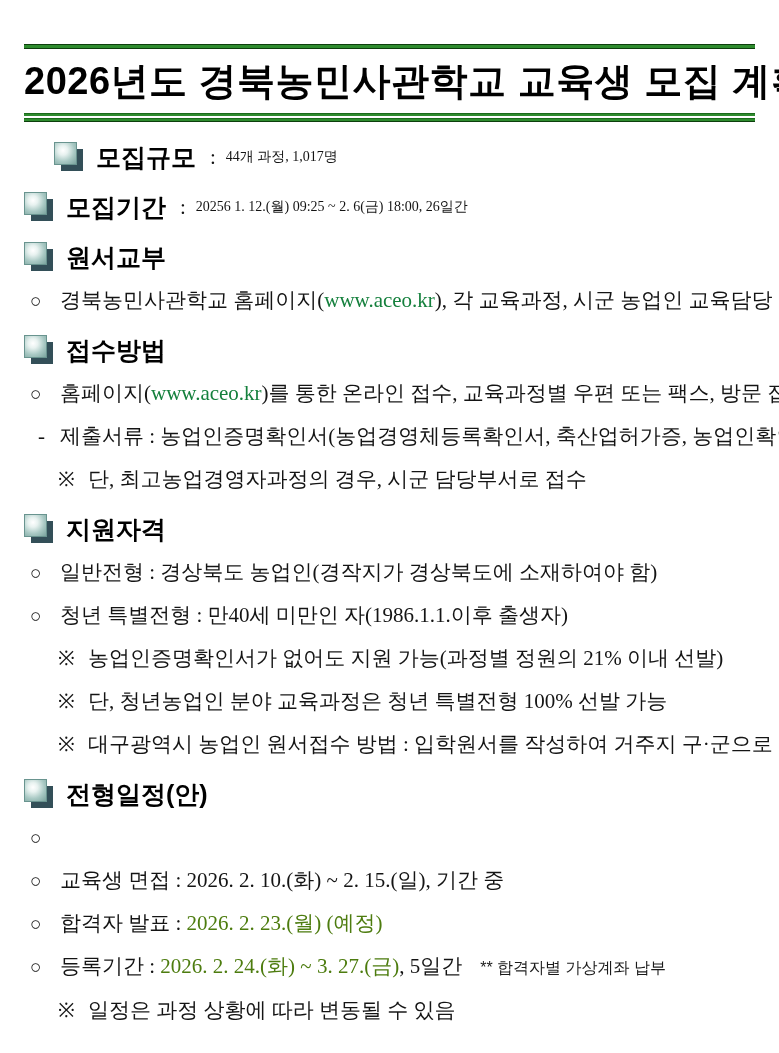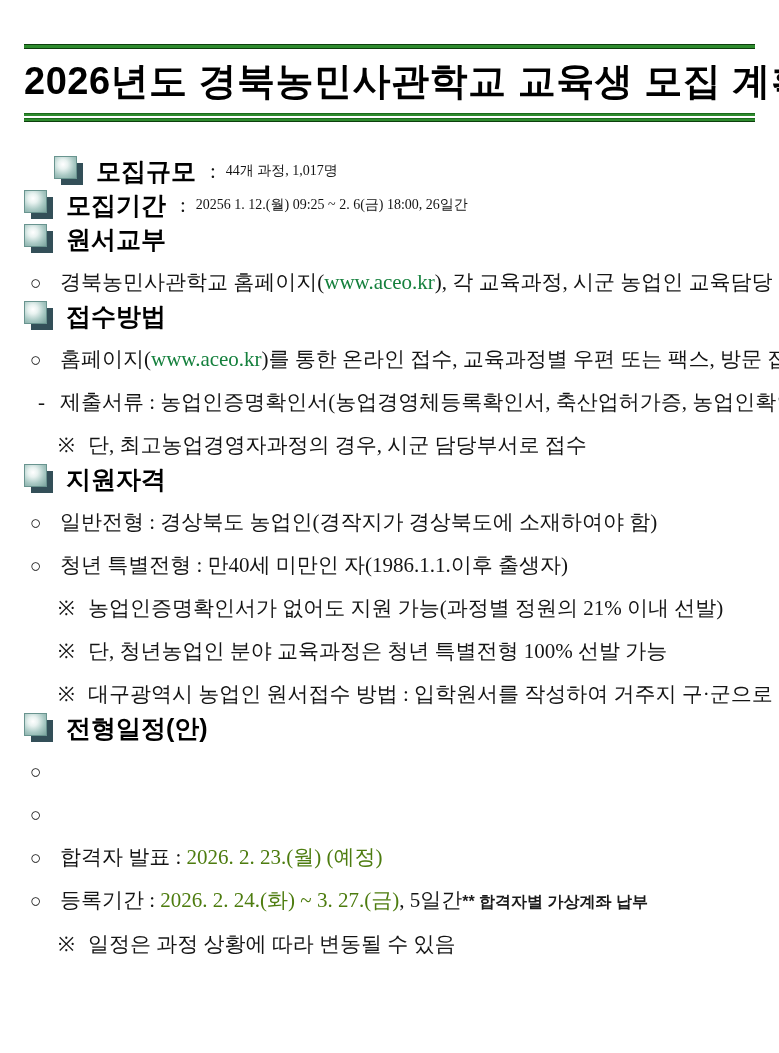--- a/index.html
+++ b/index.html
@@ -21,22 +21,22 @@
     font-weight:900; font-size:38px; line-height:52px;
     text-align:center; color:#000; letter-spacing:0.5px;
     padding:6px 0;
     white-space:nowrap;
   }
   .rule-bottom {
     height:9px;
     background:linear-gradient(to bottom,#1b6b1b 0 1px,#2e8b2e 1px 3px,#ffffff 3px 5px,#1b6b1b 5px 6px,#2e8b2e 6px 8px,#0d3f0d 8px 9px);
   }
 
-  .section-header { display:flex; align-items:center; margin-top:4px; }
-  .section-header.first { margin-top:34px;padding-left:30px; }
+  .section-header { display:flex; align-items:center; margin-top:20px; }
+  .section-header.first { margin-top:20px;padding-left:30px; }
   .bullet { position:relative; width:30px; height:30px; flex:0 0 30px; margin-right:12px; }
   .bullet-back { position:absolute; left:7px; top:7px; width:22px; height:22px; background:#334f58; }
   .bullet-front {
     position:absolute; left:0; top:0; width:23px; height:23px;
     border:1px solid #69948f;
     background:radial-gradient(circle at 38% 35%, #ffffff 0%, #e8f2f0 25%, #a9c9c4 60%, #7aa39d 100%);
   }
   .section-label {
     font-family:"Liberation Sans", sans-serif;
     font-weight:800; font-size:25px; color:#000; line-height:30px;
@@ -49,21 +49,21 @@
   .line p { white-space:nowrap; }
   .marker { flex:0 0 auto; }
   .m-circle { width:30px; margin-left:6px; font-size:19px; }
   .m-dash  { width:22px; margin-left:14px; }
   .m-note  { width:30px; margin-left:34px; font-size:20px; }
 
   .link { color:#15803d; text-decoration-color:#722872; cursor:pointer; }
   .red { color:#4d7c0f; }
   .small-note {
     font-family:"Liberation Sans", sans-serif;
-    font-size:16px; margin-left:0; color:#1a1a1a;font-weight:bold;
+    font-size:16px; margin-left:18px; color:#1a1a1a;
   }
 </style>
 </head>
 <body>
 
 <div class="page">
 
   <div class="rule-top"></div>
   <h1 class="doc-title">2026년도 경북농민사관학교 교육생 모집 계획</h1>
   <div class="rule-bottom"></div>
@@ -153,20 +153,21 @@
         <span class="bullet-back"></span>
         <span class="bullet-front"></span>
       </span>
     <span class="section-label">전형일정(안)</span>
   </div>
   <div class="line">
     <span class="marker m-circle">○</span>
   </div>
   <div class="line">
     <span class="marker m-circle">○</span>
+    <p>교육생 면접 : 2026. 2. 10.(화) ~ 2. 15.(일), 기간 중</p>
   </div>
   <div class="line">
     <span class="marker m-circle">○</span>
     <p><span>합격자 발표 : </span><span class="red">2026. 2. 23.(월) (예정)</span></p>
   </div>
   <div class="line">
     <span class="marker m-circle">○</span>
     <p><span>등록기간 : </span><span class="red">2026. 2. 24.(화) ~ 3. 27.(금)</span><span>, 5일간</span><span class="small-note">** 합격자별 가상계좌 납부</span></p>
   </div>
   <div class="line">

